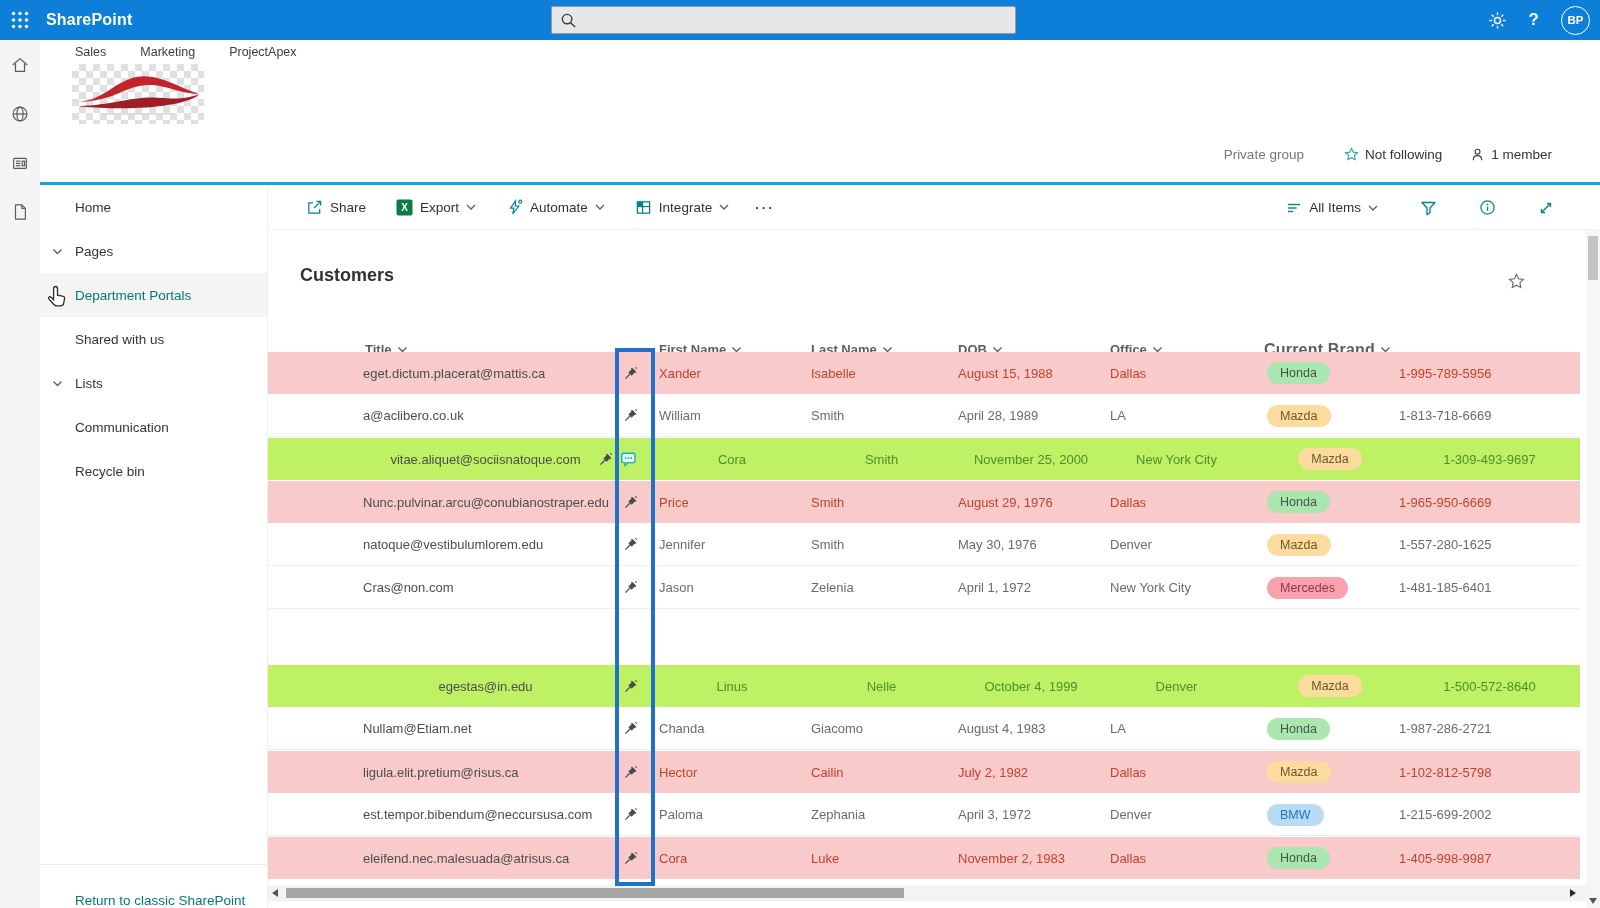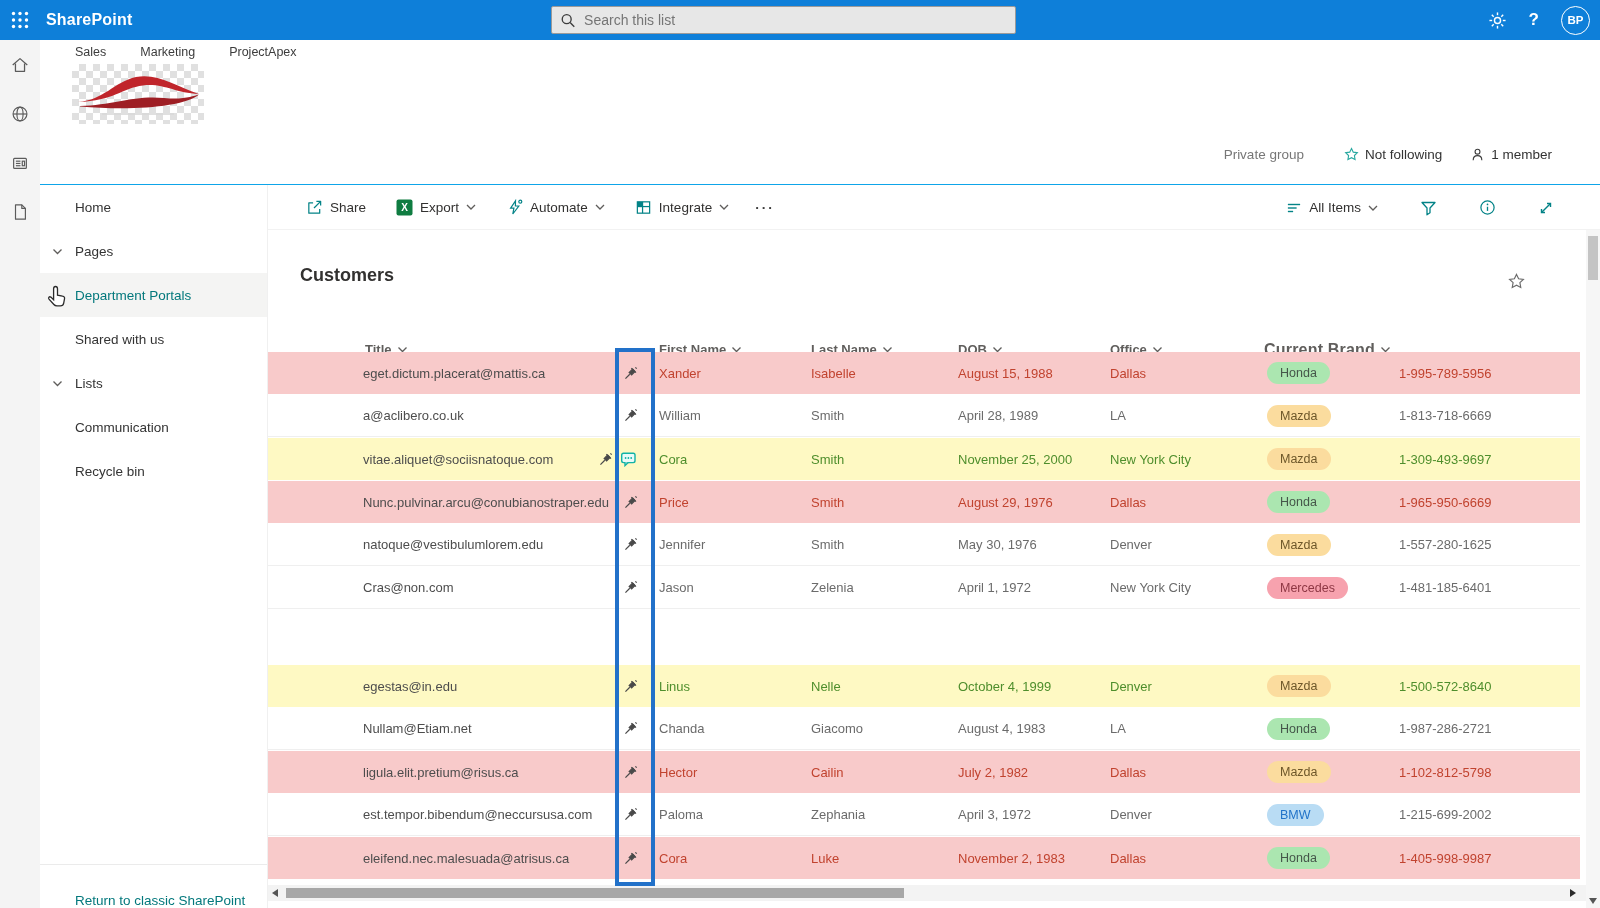--- a/index.html
+++ b/index.html
@@ -20,21 +20,21 @@
   .help-q { font-size:17px; font-weight:700; color:#fff; cursor:pointer; }
   .avatar { width:29px; height:29px; border-radius:50%; border:1.5px solid #fff;
     display:flex; align-items:center; justify-content:center; font-size:11.5px; font-weight:700; cursor:pointer; }
 
   
   .rail { position:absolute; left:0; top:40px; width:40px; height:868px; background:#f4f4f4; }
   .rail .ric { width:40px; height:49px; display:flex; align-items:center; justify-content:center; cursor:pointer; }
 
   
   .site-head { position:absolute; left:40px; top:40px; width:1560px; height:145px; background:#fff;
-    border-bottom:1px solid #0ea5e9; }
+    border-bottom:3px solid #0ea5e9; }
   .tabs { position:absolute; left:35px; top:5px; display:flex; gap:34px; font-size:12.5px; color:#3c3c3c; }
   .tabs span { cursor:pointer; }
   .logo { position:absolute; left:32px; top:24px; width:132px; height:60px;
     background-color:#fff;
     background-image:
       linear-gradient(45deg,#e0e0e0 25%,transparent 25%,transparent 75%,#e0e0e0 75%),
       linear-gradient(45deg,#e0e0e0 25%,transparent 25%,transparent 75%,#e0e0e0 75%);
     background-size:14px 14px; background-position:0 0,7px 7px; }
   .grp-meta { position:absolute; right:48px; top:107px; display:flex; align-items:center; gap:16px; font-size:13.5px; color:#333; }
   .grp-meta .dim { color:#777; margin-right:12px; }
@@ -73,21 +73,21 @@
     font-size:13px; font-weight:700; color:#605e5c; }
   .thead .hc { display:flex; align-items:center; gap:5px; padding-left:6px; cursor:pointer; white-space:nowrap; }
   .thead .hc.first { padding-left:97px; }
   .thead .hc.brand { padding-left:15px; }
   .thead .hc.phone { padding-left:14px;margin-top:44px; }
 
   .tbody { position:absolute; left:0; top:167px; width:1312px; }
   .row { height:42px; margin-bottom:1px; font-size:13px; cursor:pointer; }
   .row.white { border-bottom:1px solid #efefef; height:42px; }
   .row.pink  { background:#f8caca; }
-  .row.green { background:#fef9c3; }
+  .row.green { background:#bef264;text-align:center; }
   .row .cell { padding-left:6px; white-space:nowrap; }
   .row .t { padding-left:95px; color:#4d4d4d; overflow:visible; }
   .row.white .c { color:#6b6b6b; }
   .row.pink  .c { color:#c1432f; }
   .row.green .c { color:#4e8e2c; }
   .pincell { display:flex; justify-content:center; align-items:center; gap:7px; overflow:visible; }
   .pill { display:inline-block; margin-left:18px; padding:4px 13px; border-radius:13px; font-size:12.5px; }
   .spacer { height:55px; }
 
   .hl-rect { position:absolute; left:347px; top:163px; width:40px; height:538px;
@@ -126,21 +126,20 @@
       </g>
     </svg>
   </div>
   <div class="brand">SharePoint</div>
 
   <div class="searchbox">
     <svg width="17" height="17" viewBox="0 0 18 18">
       <circle cx="7.5" cy="7.5" r="5" fill="none" stroke="#3c3c3c" stroke-width="1.5"></circle>
       <line x1="11.3" y1="11.3" x2="16" y2="16" stroke="#3c3c3c" stroke-width="1.5"></line>
     </svg>
-    <input type="text" placeholder="Search this list" style="">
   </div>
 
   <div class="topbar-right">
     <span style="cursor:pointer">
       <svg width="19" height="19" viewBox="0 0 20 20">
         <g stroke="#fff" stroke-width="1.5" fill="none">
           <circle cx="10" cy="10" r="3.2"></circle>
           <line x1="10" y1="1.5" x2="10" y2="4.4"></line>
             <line x1="10" y1="15.6" x2="10" y2="18.5"></line>
           <line x1="1.5" y1="10" x2="4.4" y2="10"></line>

